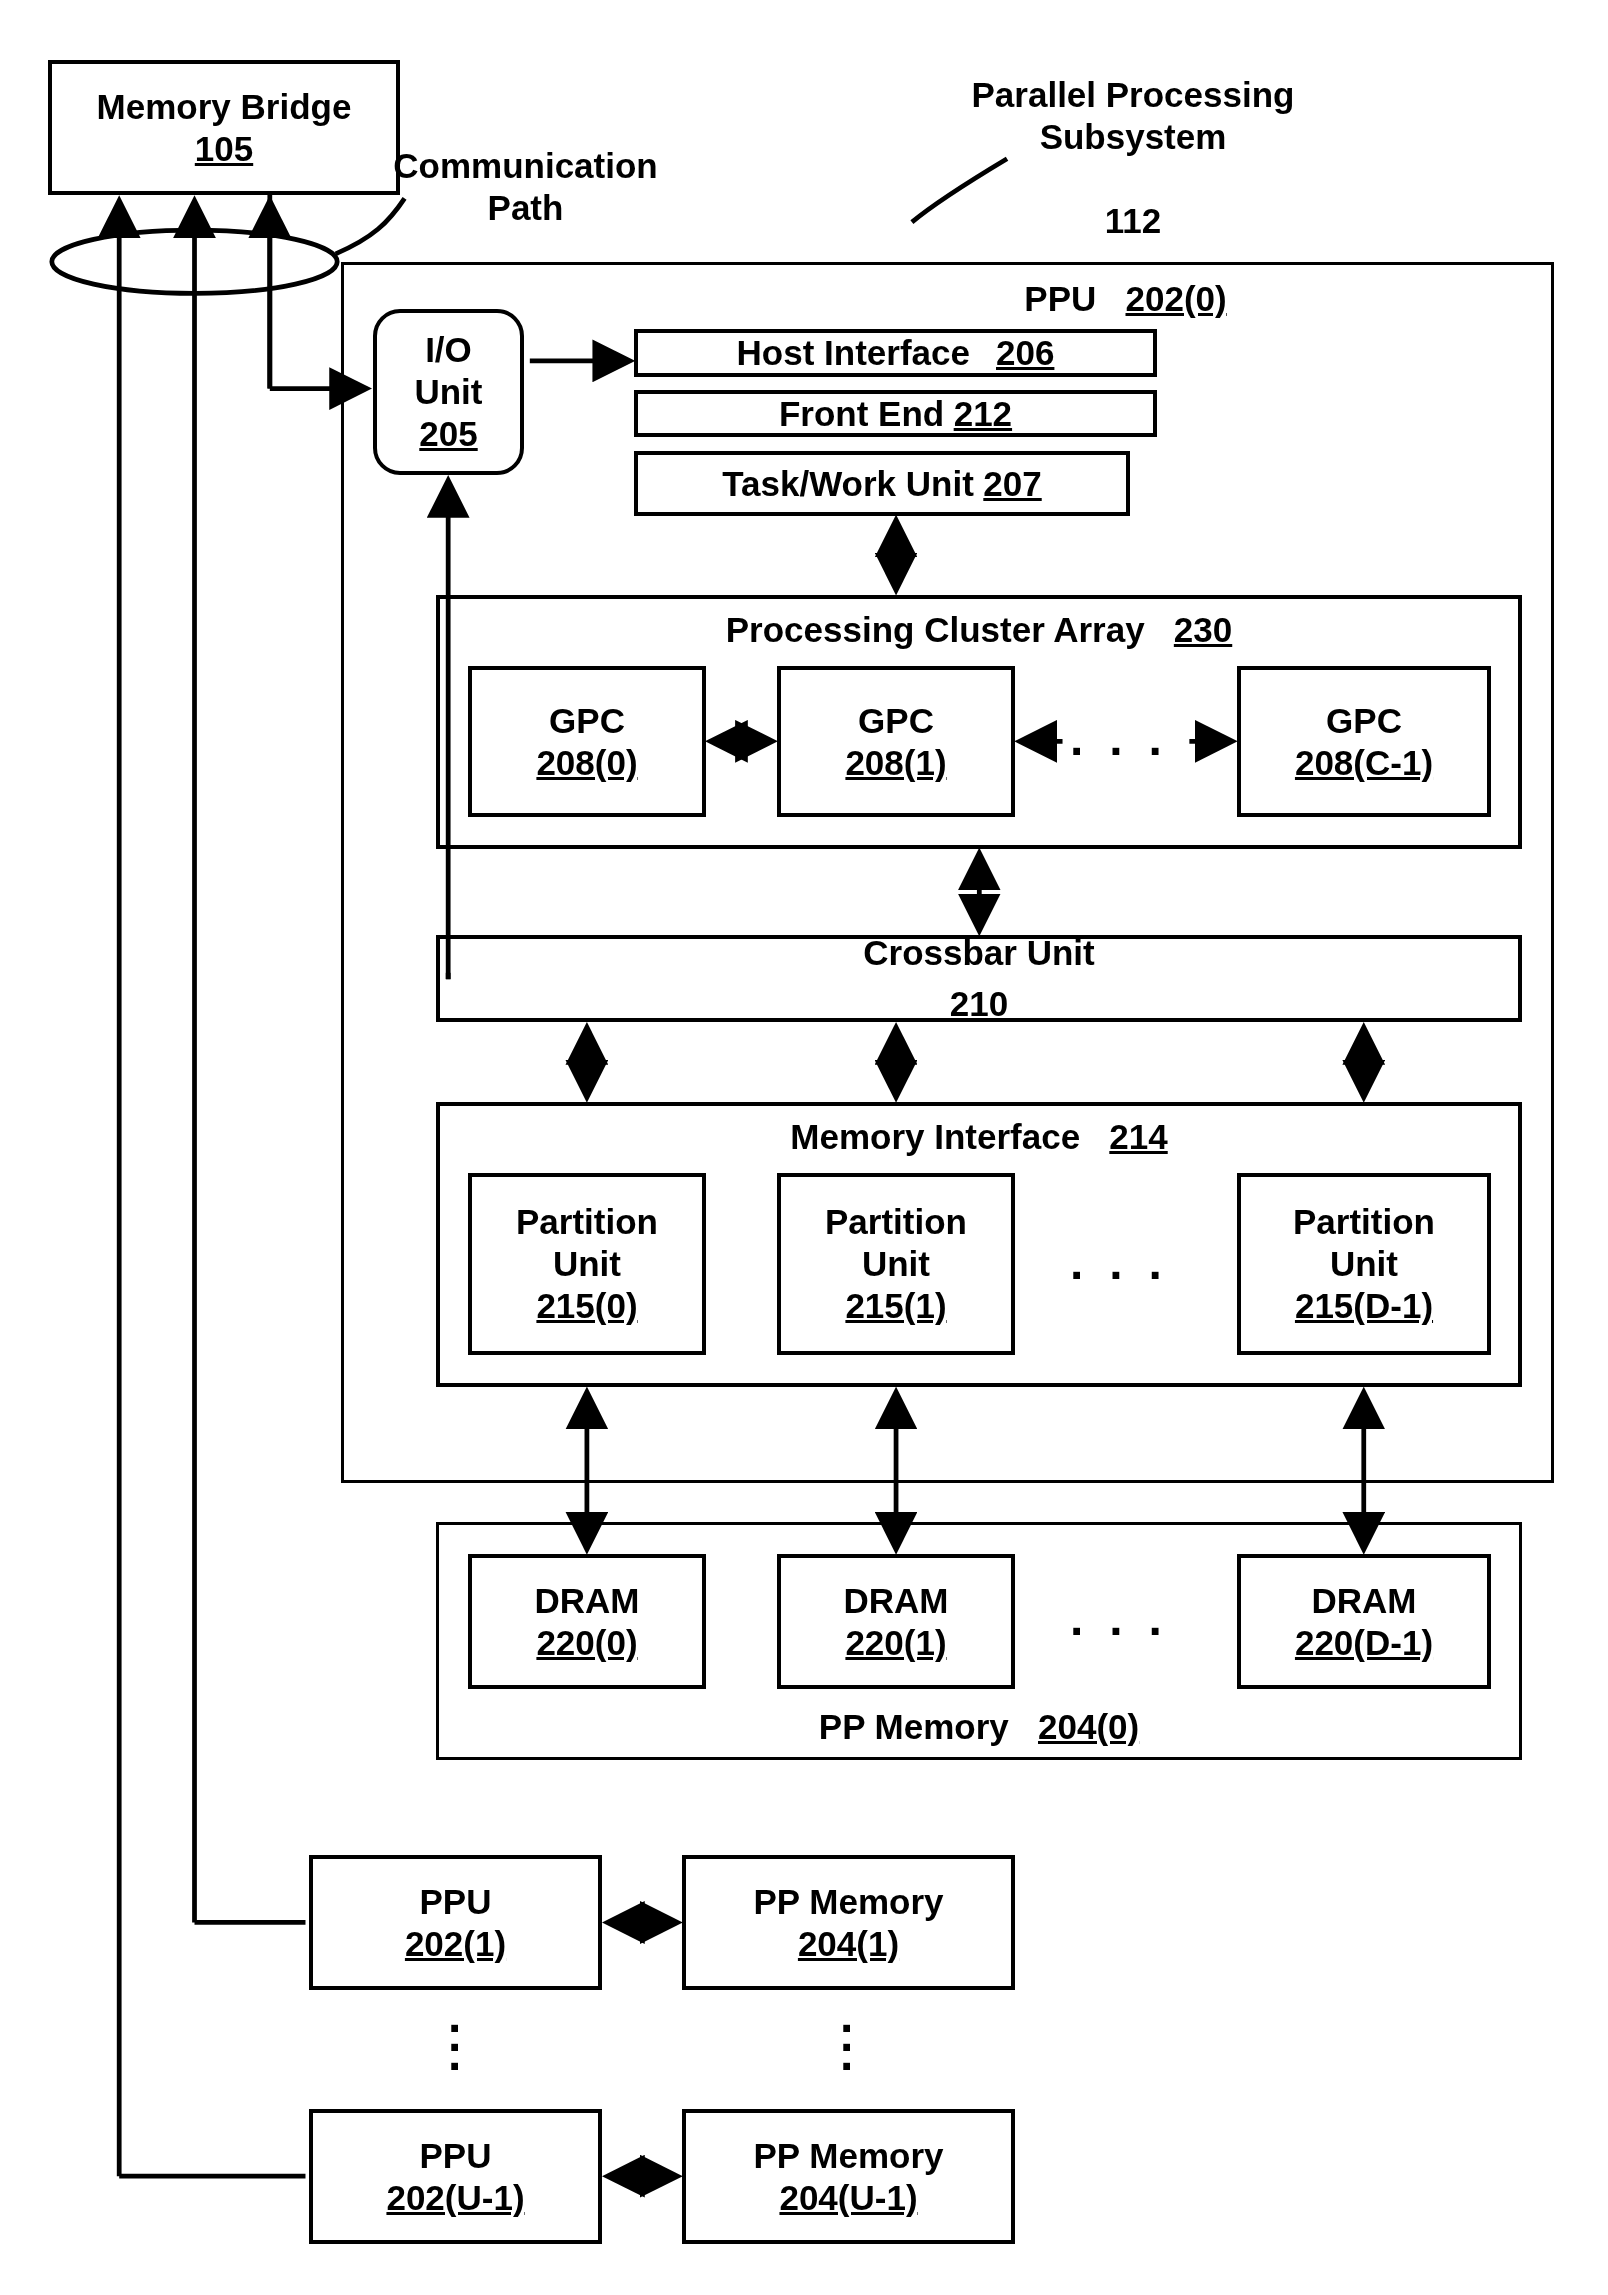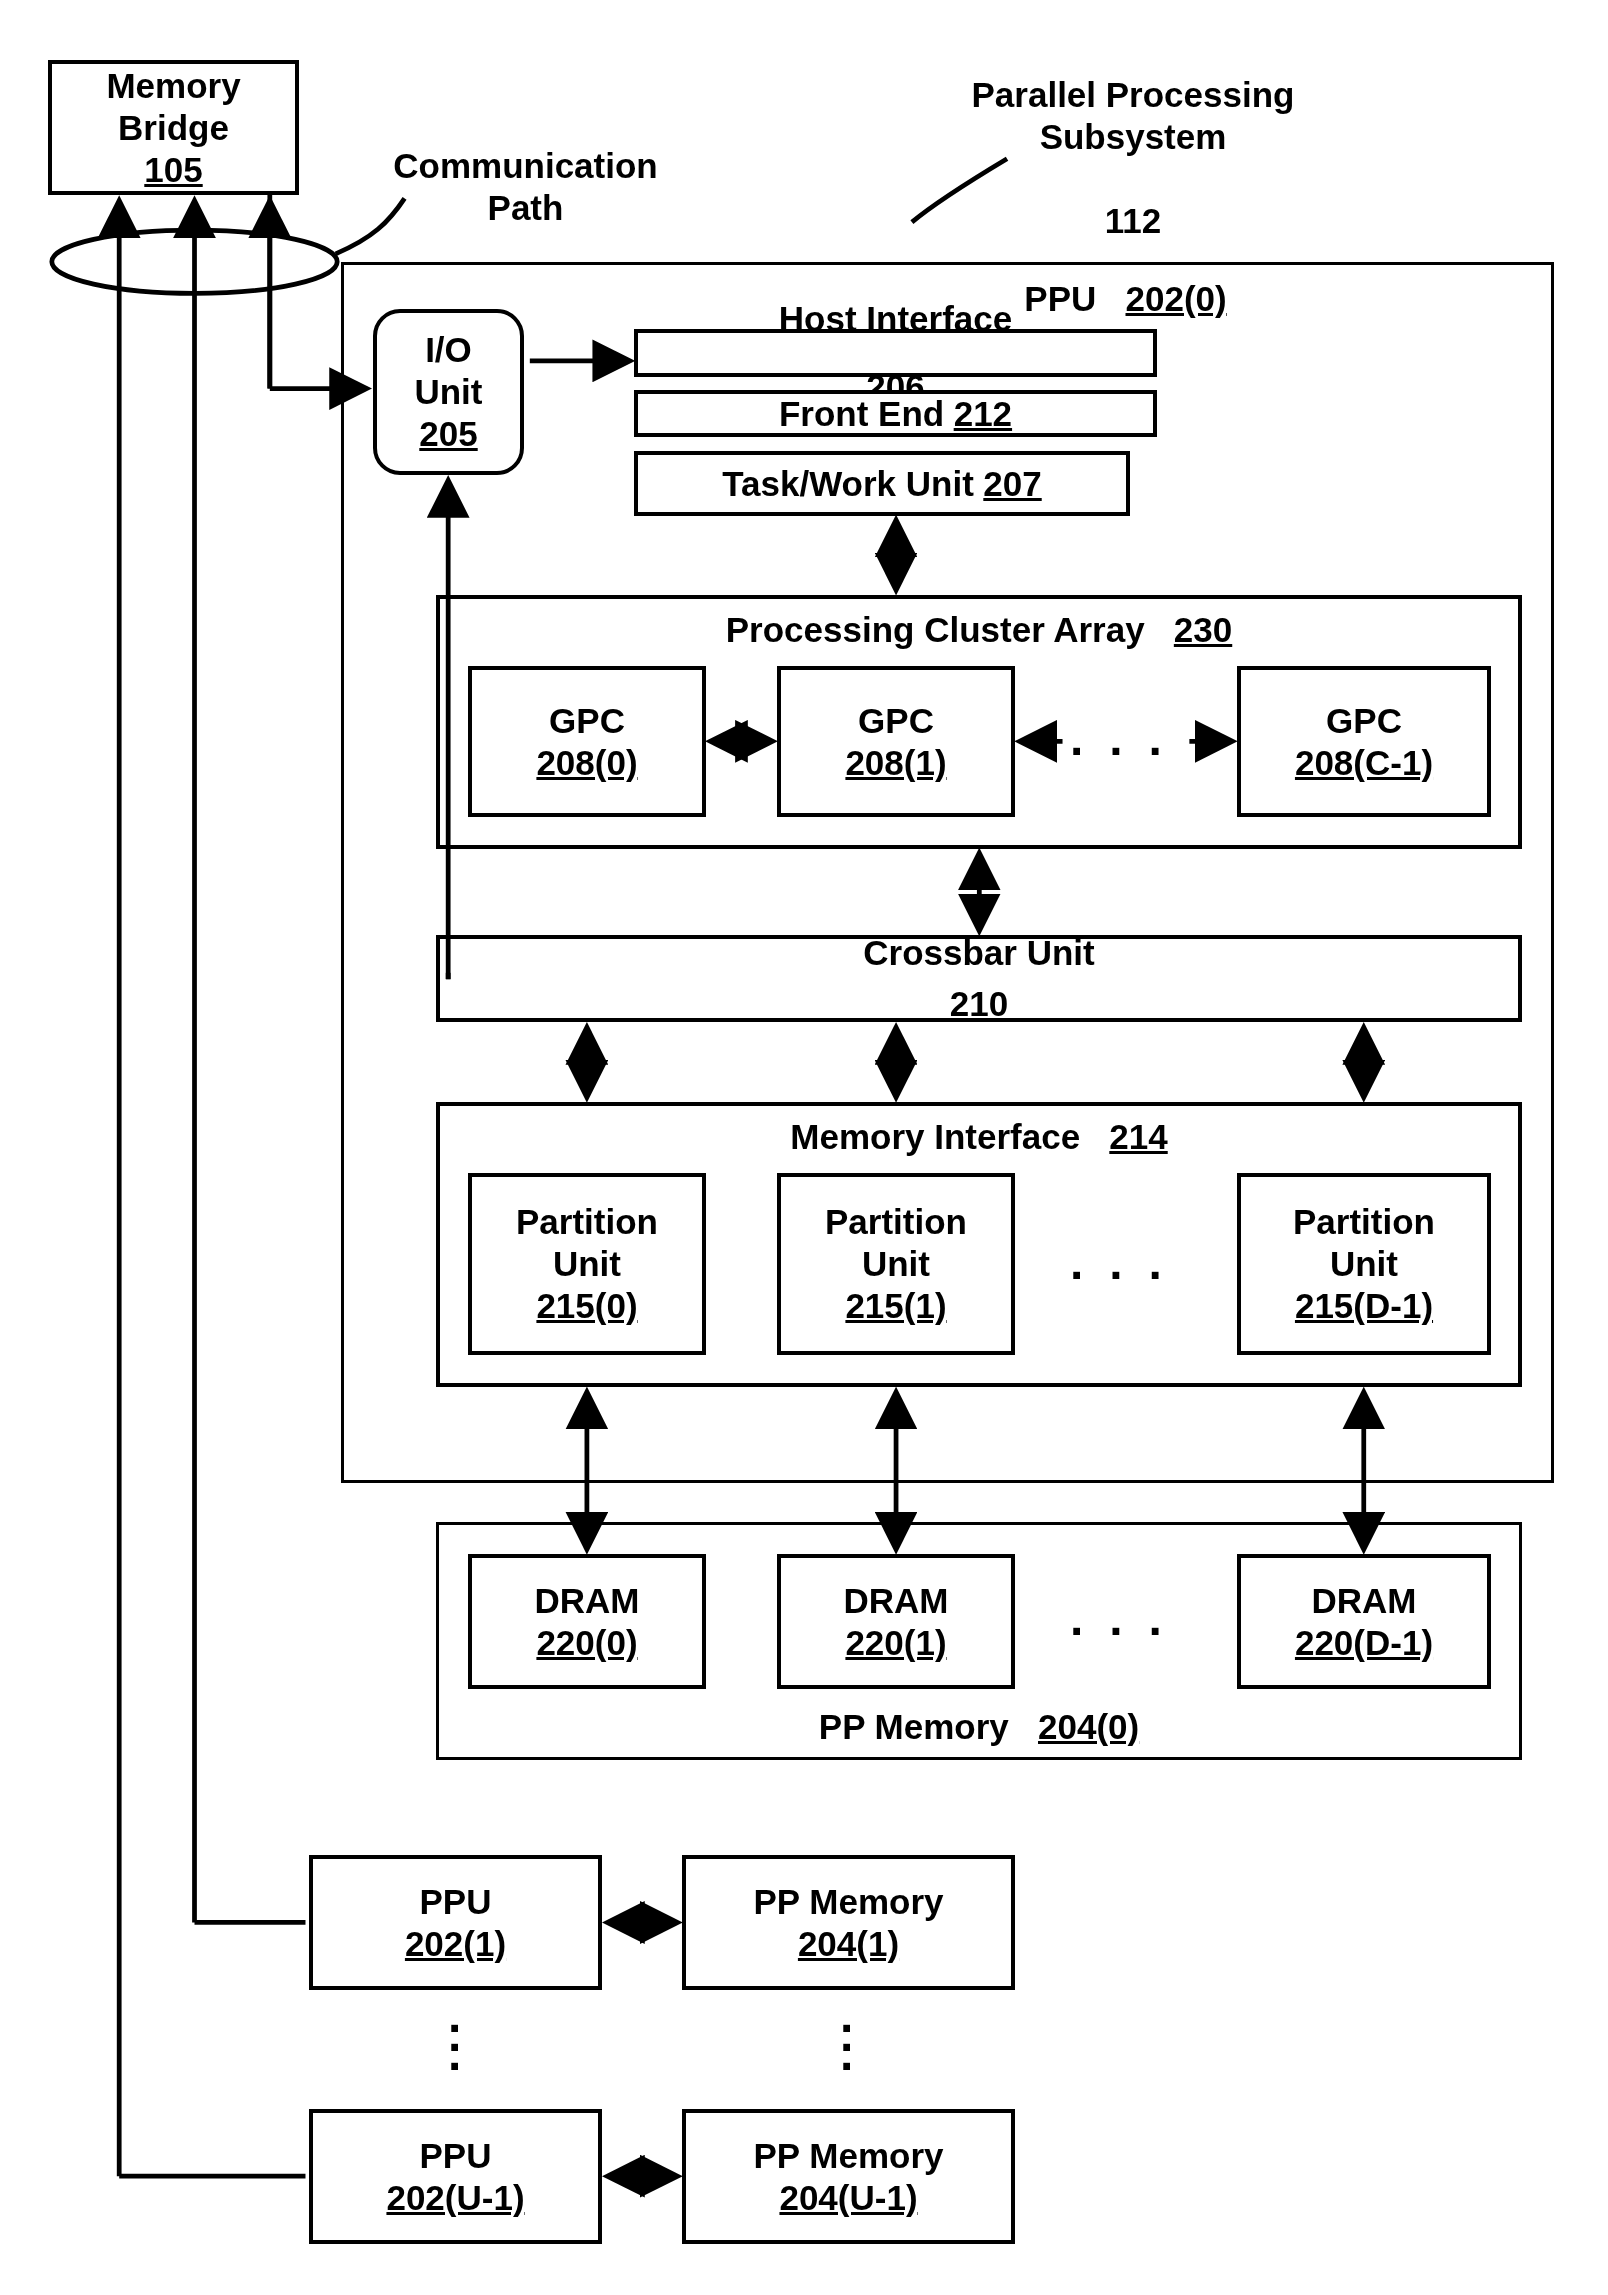--- a/index.html
+++ b/index.html
@@ -48,21 +48,21 @@
     height: 2264px;
     pointer-events: none;
   }
   .arrowline { stroke: #000; stroke-width: 6; fill: none; }
 </style>
 </head>
 <body>
 
 <div class="canvas">
 
-  <div class="box" style="left:32px; top:44px; width:251px; height:135px;">
+  <div class="box" style="left:32px; top:44px; width:352px; height:135px;">
     <div class="t">Memory Bridge</div>
     <div class="t u">105</div>
   </div>
 
   <div class="label t" style="left:367px; top:87px; width:285px; white-space:pre-line;">
     <span>Communication<br>Path</span><br>
     <span>113</span>
   </div>
 
   <div class="label t" style="left:919px; top:16px; width:396px; white-space:pre-line;">
@@ -76,21 +76,21 @@
     <span>PPU</span>
     <span>&nbsp;</span>
     <span class="u">202(0)</span>
   </div>
 
   <div class="box" style="left:357px; top:293px; width:151px; height:166px;border-radius:27px;">
     <div class="t" style="white-space:pre-line;">I/O<br>Unit</div>
     <div class="t u">205</div>
   </div>
 
-  <div class="box" style="left:618px; top:313px; width:523px; height:48px; flex-direction:column; gap:26px;">
+  <div class="box" style="left:618px; top:313px; width:523px; height:48px; flex-direction:row; gap:26px;">
     <span class="t">Host Interface</span>
     <span class="t u">206</span>
   </div>
   <div class="box" style="left:618px; top:374px; width:523px; height:47px; flex-direction:row; gap:9.5px;">
     <span class="t">Front End</span>
     <span class="t u">212</span>
   </div>
   <div class="box" style="left:618px; top:435px; width:496px; height:65px; flex-direction:row; gap:9.5px;">
     <span class="t">Task/Work Unit</span>
     <span class="t u">207</span>

